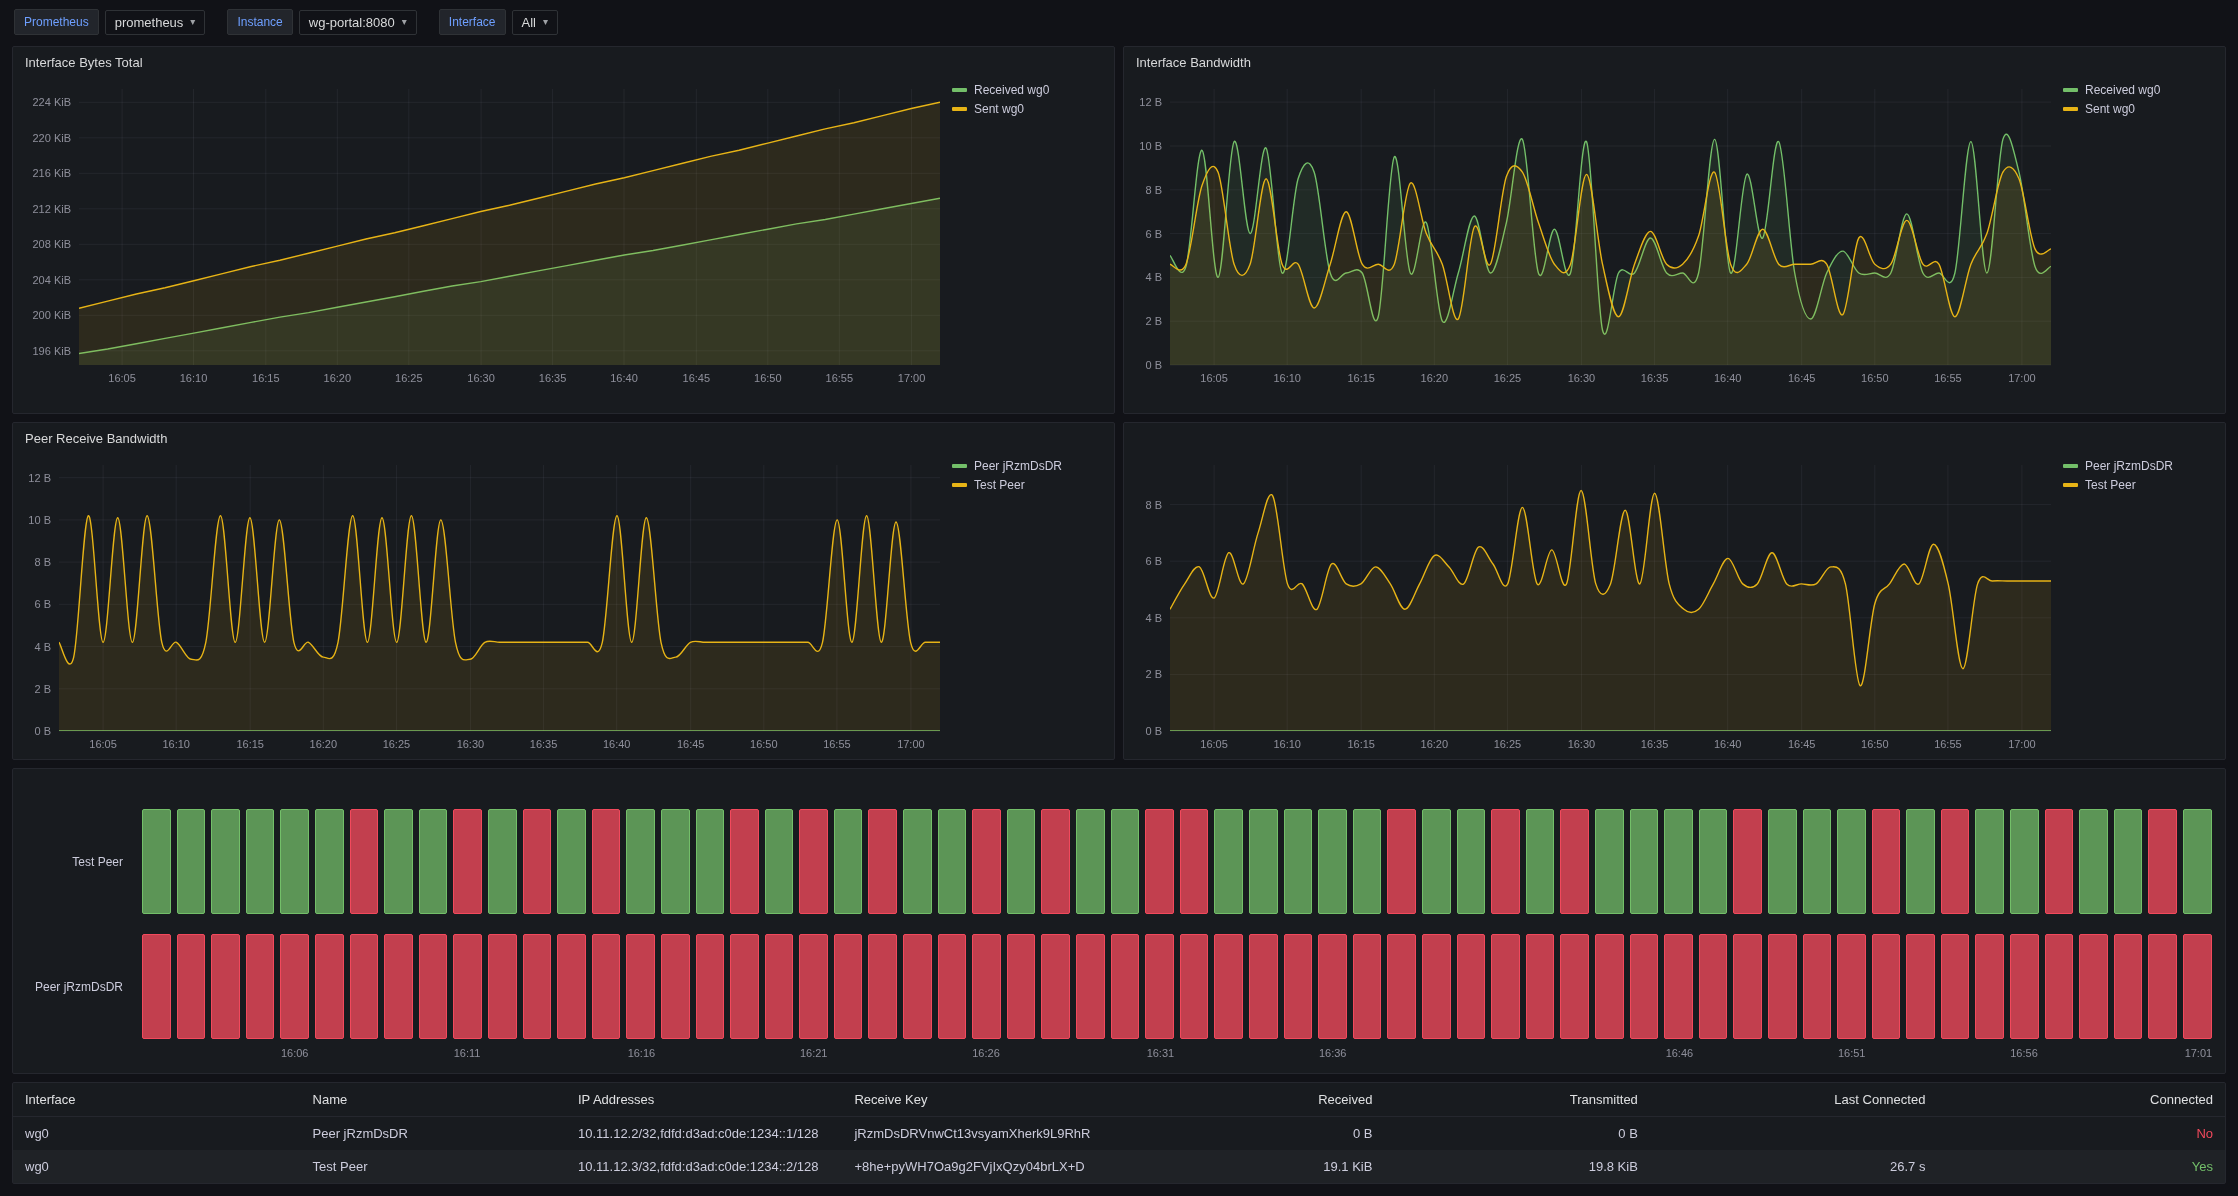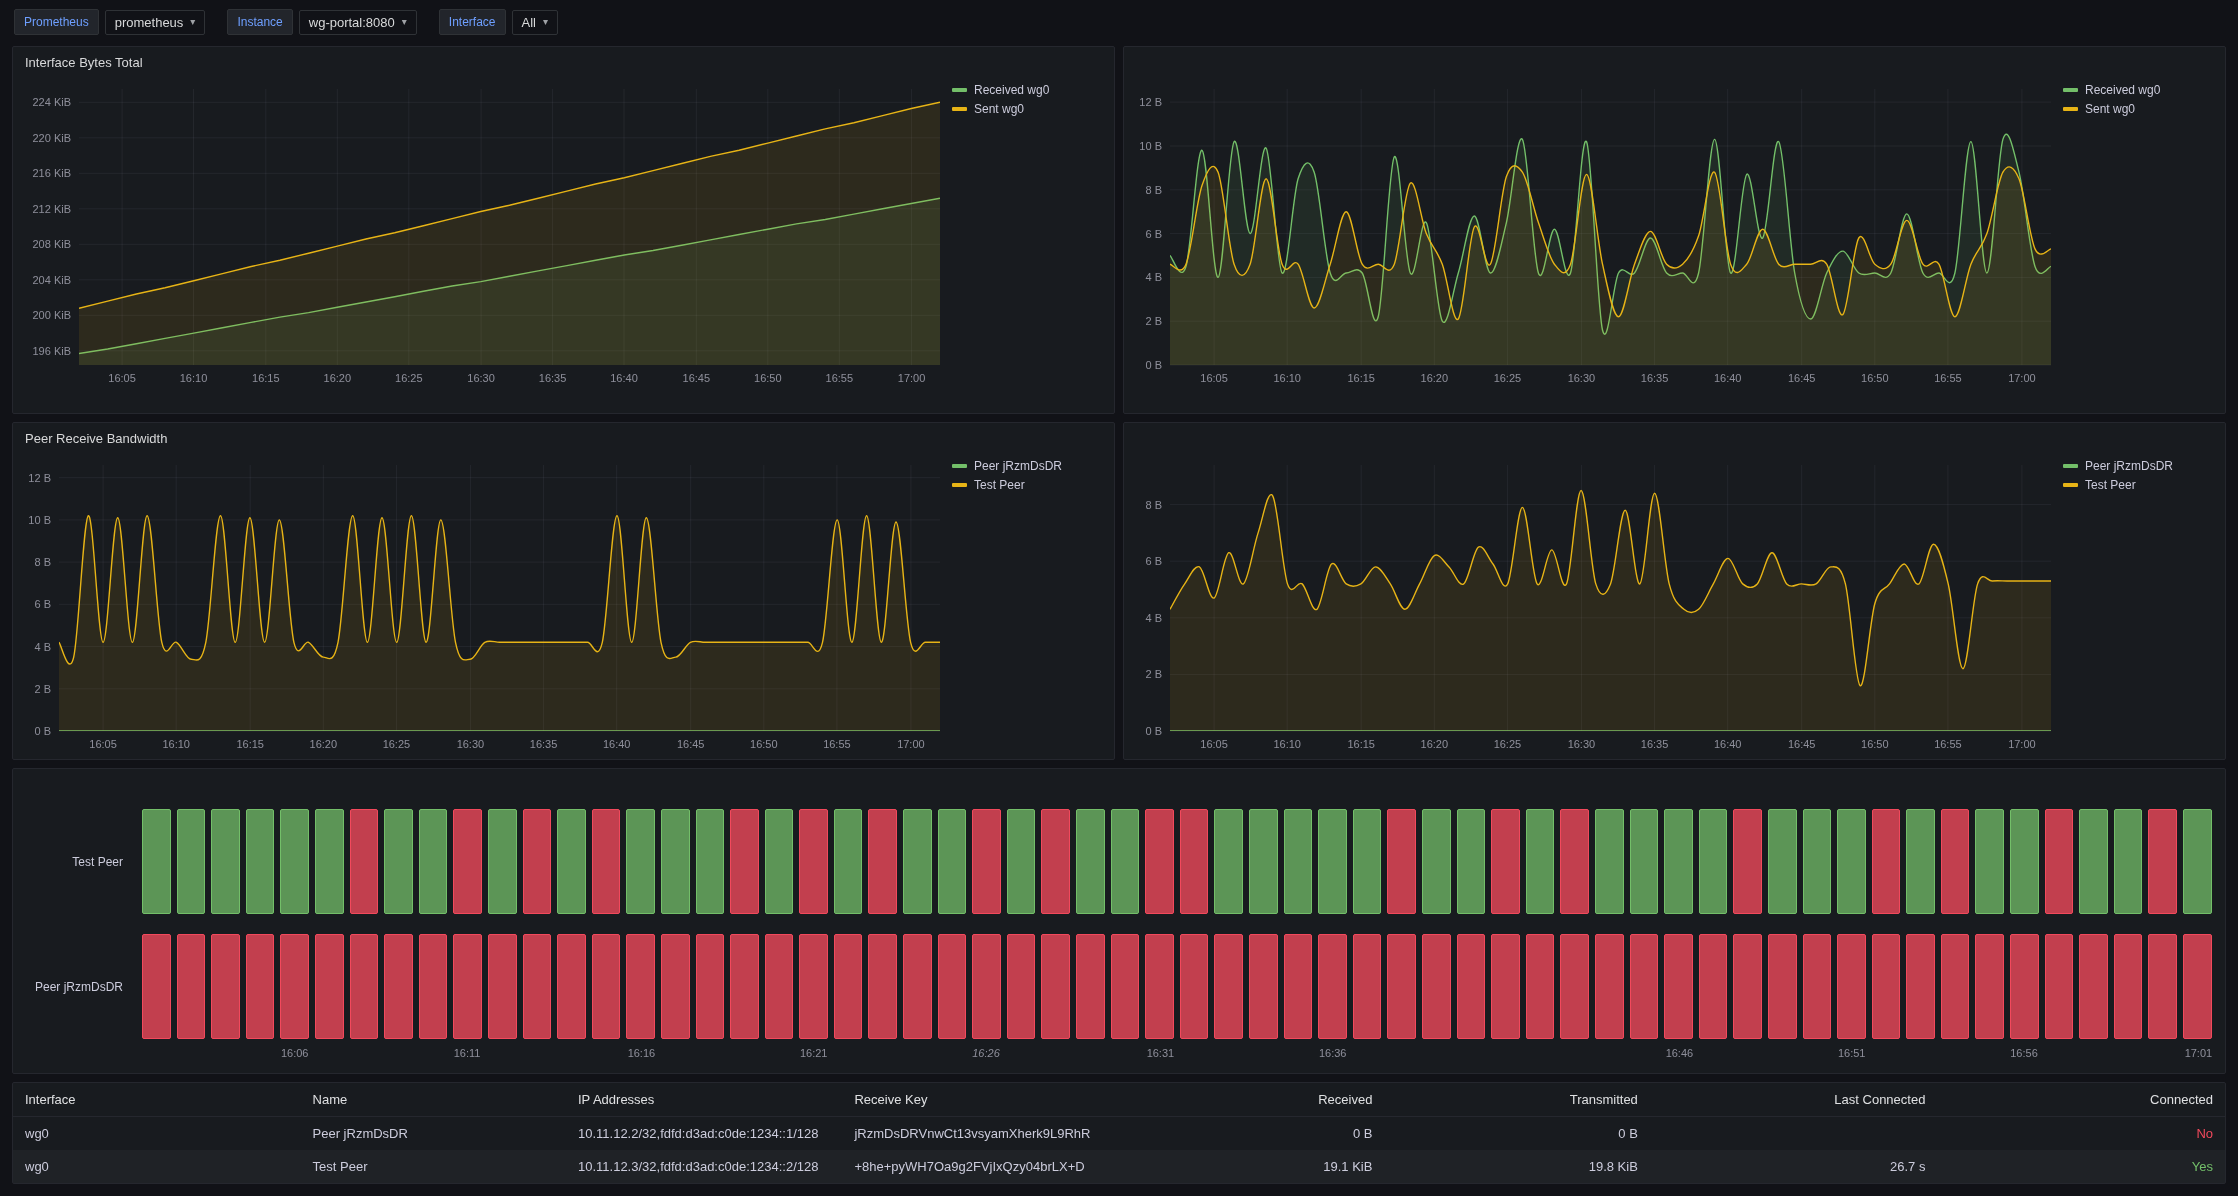--- a/index.html
+++ b/index.html
@@ -142,20 +142,21 @@
             <span class="legend-swatch" style="background: rgb(115, 191, 105);"></span>
             <span class="legend-label">Received wg0</span>
           </div>
           <div class="legend-item">
             <span class="legend-swatch" style="background: rgb(231, 180, 22);"></span>
             <span class="legend-label">Sent wg0</span>
           </div>
         </div>
     </div>
     <div class="panel">
+      <div class="panel-title">Interface Bandwidth</div>
       <div class="chart-area"><svg width="925" height="308">
             <defs>
               <clipPath id="clip1">
                 <rect x="38" y="10" width="881" height="276"></rect>
               </clipPath>
             </defs>
             <line x1="38" x2="919" y1="286" y2="286" stroke="rgba(204,204,220,0.07)"></line>
             <text class="tick" x="30" y="290" text-anchor="end">0 B</text>
             <line x1="38" x2="919" y1="242.2" y2="242.2" stroke="rgba(204,204,220,0.07)"></line>
             <text class="tick" x="30" y="246.2" text-anchor="end">2 B</text>
@@ -466,21 +467,21 @@
                 <div class="sh-bar" style="background: rgba(242, 73, 92, 0.78); border: 1px solid rgb(242, 73, 92);"></div>
                 <div class="sh-bar" style="background: rgba(242, 73, 92, 0.78); border: 1px solid rgb(242, 73, 92);"></div>
               </div>
             </div>
           </div>
           <div class="sh-axis">
             <span style="left: 7.5%;">16:06</span>
             <span style="left: 15.8%;">16:11</span>
             <span style="left: 24.2%;">16:16</span>
             <span style="left: 32.5%;">16:21</span>
-            <span style="left: 40.8%; font-style: italic;">16:26</span>
+            <span style="left: 40.8%;">16:26</span>
             <span style="left: 49.2%;">16:31</span>
             <span style="left: 57.5%;">16:36</span>
             <span style="left: 65.8%; margin-top: 42px;">16:41</span>
             <span style="left: 74.2%;">16:46</span>
             <span style="left: 82.5%;">16:51</span>
             <span style="left: 90.8%;">16:56</span>
             <span style="left: 99.2%;">17:01</span>
           </div>
         </div>
     </div>

